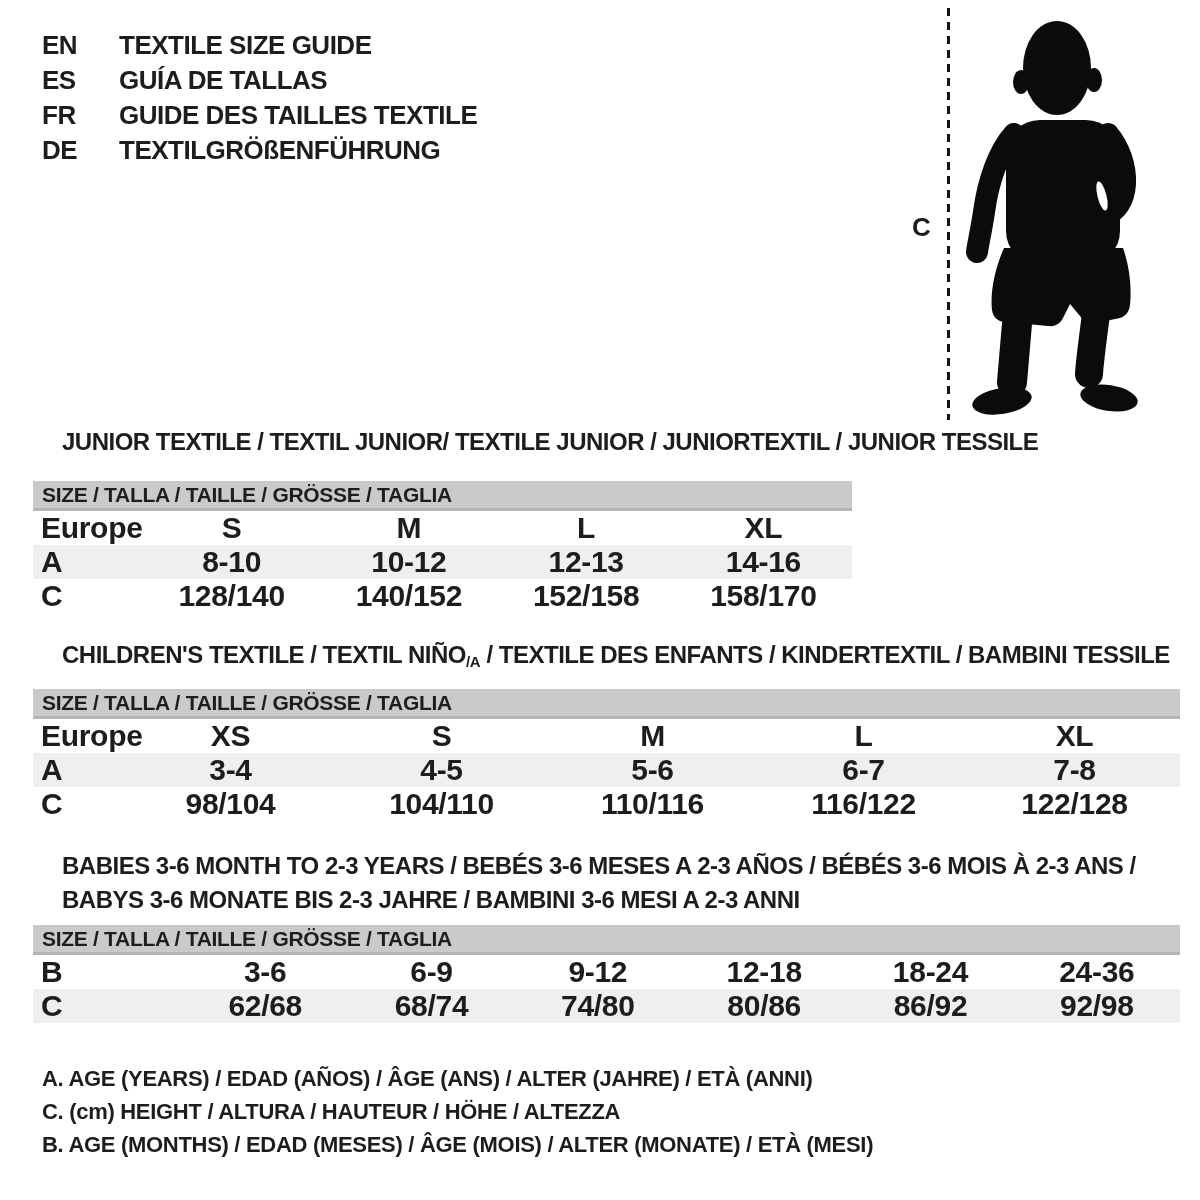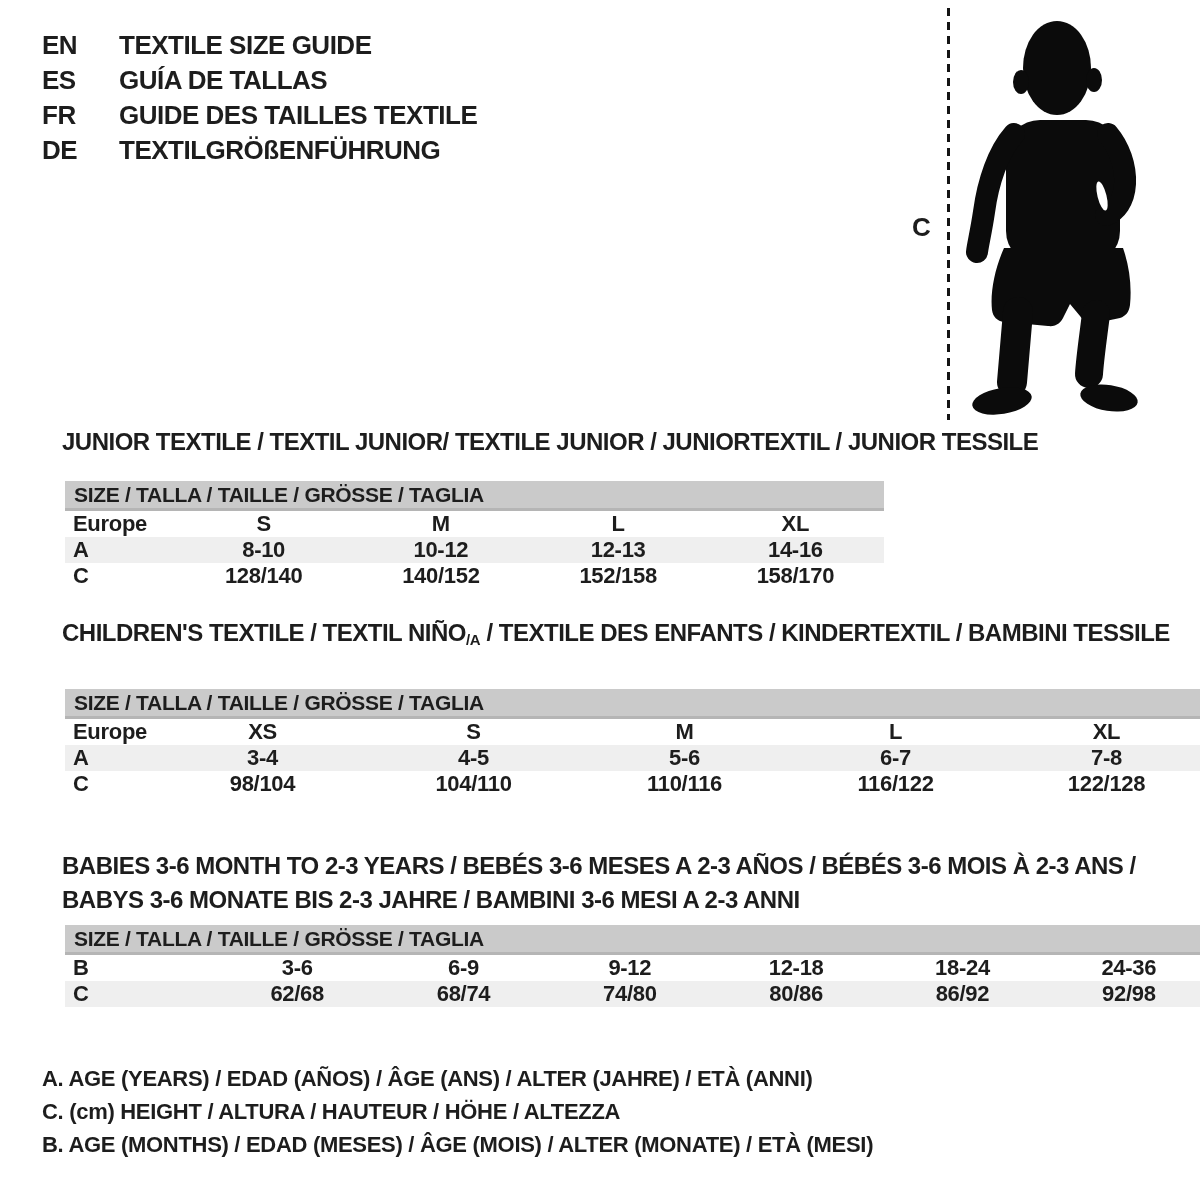--- a/index.html
+++ b/index.html
@@ -16,25 +16,25 @@
   
   .dash-line{left:947px;top:8px;width:3px;height:412px;
     background:repeating-linear-gradient(to bottom,#141414 0 8px,transparent 8px 14px);}
   .c-label{left:912px;top:212px;font-size:26px;}
   .baby-svg{left:960px;top:10px;}
   
   .sec-title{left:42px;font-size:24px;letter-spacing:-0.5px;white-space:nowrap;margin-left:20px;}
   .sec-title .sub{font-size:15px;vertical-align:-4px;letter-spacing:-0.3px;}
   .two-line span{display:block;line-height:34px;}
   
-  .table-wrap{left:33px;margin-left:32px;}
+  .table-wrap{left:33px;}
   .size-bar{background:#cacaca;border-bottom:3px solid #b5b5b5;height:27px;line-height:27px;
     font-size:21px;padding-left:9px;letter-spacing:-0.3px;}
   table{border-collapse:collapse;table-layout:fixed;width:100%;font-weight:700;}
-  td{height:23px;font-size:22px;text-align:center;padding:0;letter-spacing:-0.3px;}
+  td{height:23px;font-size:30px;text-align:center;padding:0;letter-spacing:-0.3px;}
   td.lbl{text-align:left;padding-left:8px;}
   tr.stripe{background:#efefef;}
   
   .legend{left:42px;top:1062px;}
   .legend-line{font-size:22px;line-height:33px;letter-spacing:-0.3px;white-space:nowrap;}
 </style>
 </head>
 <body>
 
 <div>
@@ -109,21 +109,21 @@
         <td class="lbl">C</td>
         <td>128/140</td>
         <td>140/152</td>
         <td>152/158</td>
         <td>158/170</td>
       </tr>
     </tbody>
       </table>
   </div>
 
-  <div class="abs sec-title" style="top:619px;">
+  <div class="abs sec-title" style="top:641px;">
     <span>CHILDREN'S TEXTILE / TEXTIL NIÑO</span><span class="sub">/A</span><span> / TEXTILE DES ENFANTS / KINDERTEXTIL / BAMBINI TESSILE</span>
   </div>
   <div class="abs table-wrap" style="top:689px;width:1147px;">
     <div class="size-bar">SIZE / TALLA / TAILLE / GRÖSSE / TAGLIA</div>
     <table>
       <colgroup>
           <col style="width:92px;">
           <col>
           <col>
           <col>

